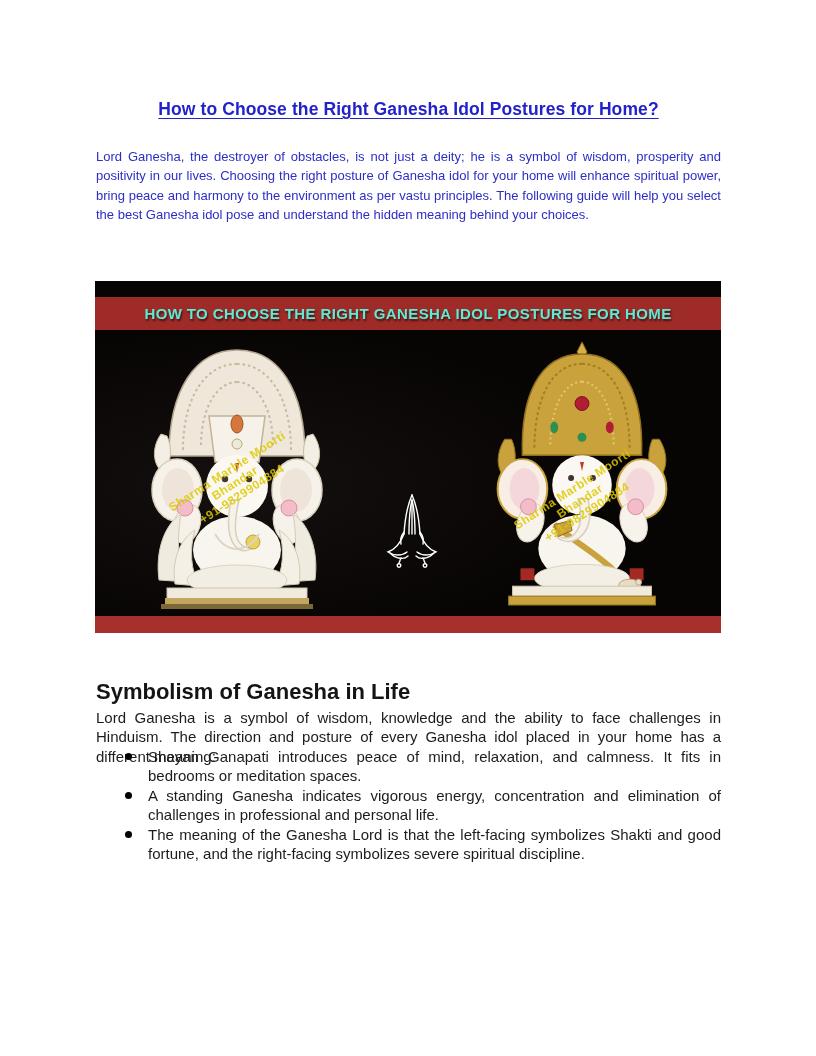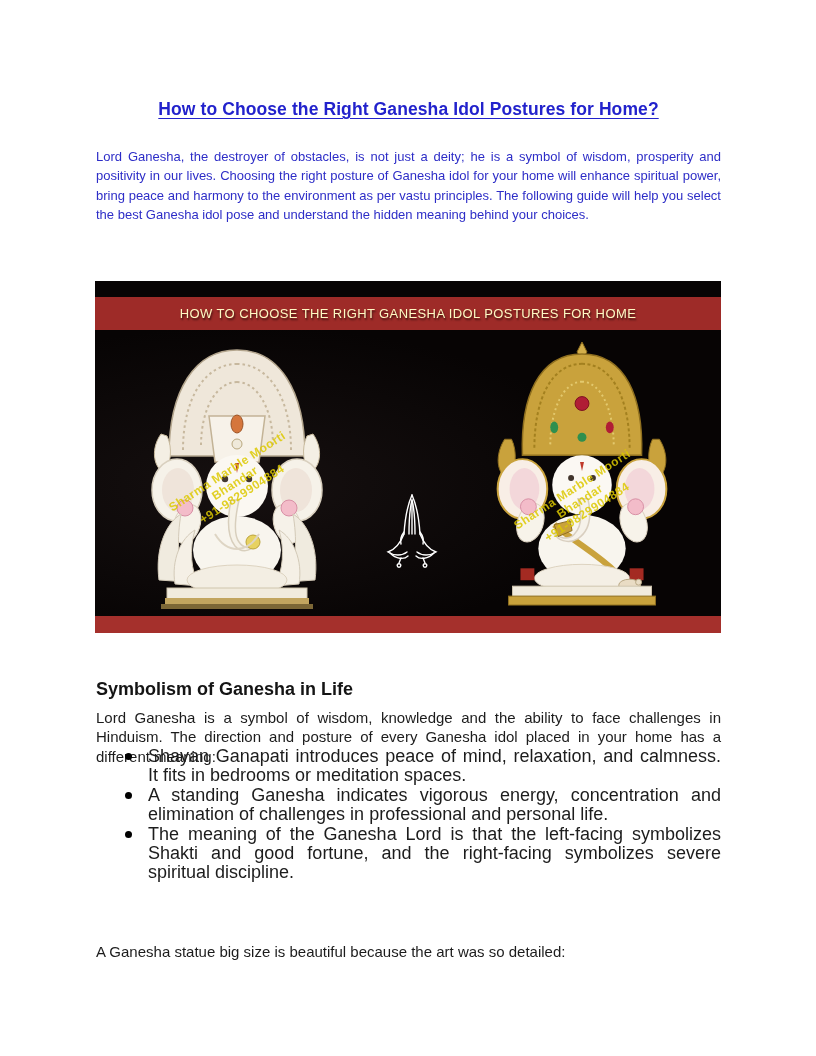--- a/index.html
+++ b/index.html
@@ -25,21 +25,21 @@
   .banner {
     position:absolute; top:281px; left:95px; width:626px; height:352px;
     background:radial-gradient(ellipse at 24% 58%, #161010 0%, #070404 55%);
     overflow:hidden;
   }
   .banner-bar {
     position:absolute; top:16px; left:0; right:0; height:33px;
     display:flex; align-items:center; justify-content:center;
   }
   .banner-bar-text {
-    color:#fef9c3; font-weight:normal; font-size:13px; letter-spacing:0.4px;
+    color:#5eead4; font-weight:bold; font-size:15px; letter-spacing:0.4px;
     text-shadow:1px 2px 2px rgba(0,0,0,0.6);
     white-space:nowrap;
   }
   .banner-bottom {
     position:absolute; bottom:0; left:0; right:0; height:17px;
   }
   .idol { position:absolute; }
   .idol-left  { left:52px;  top:57px; width:180px; height:272px; }
   .idol-right { left:397px; top:59px; width:180px; height:270px; }
   .namaste { position:absolute; left:290px; top:211px; width:54px; height:78px; }
@@ -47,35 +47,35 @@
     position:absolute; width:180px; text-align:center;
     font-size:12px; font-weight:bold; line-height:13.5px;
     opacity:0.85; transform:rotate(-33deg);
     pointer-events:none; letter-spacing:0.5px;
   }
   .watermark-left  { left:50px;  top:182px; }
   .watermark-right { left:395px; top:200px; }
   
   .sect-heading {
     position:absolute; left:96px; width:625px;
-    font-size:18px; font-weight:bold; color:#141414;
+    font-size:22px; font-weight:bold; color:#141414;
   }
   .sect-body {
     position:absolute; left:96px; width:625px;
     font-size:15px; line-height:19.4px; color:#1c1c1c;
     text-align:justify;
   }
   .h-symbolism { top:679px; }
   .p-symbolism { top:708px; }
   .h-artistry  { top:908px; }
   .p-artistry  { top:942px; }
   .bullets {
     position:absolute; top:747px; left:96px; width:625px;
     list-style:none; padding-left:52px;
-    font-size:18px; line-height:19.4px; color:#1c1c1c;
+    font-size:15px; line-height:19.4px; color:#1c1c1c;
   }
   .bullets li { position:relative; text-align:justify; }
   .bullets li::before {
     content:""; position:absolute; left:-23px; top:6px;
     width:7px; height:7px; border-radius:50%; background:#000;
   }
 </style>
 </head>
 <body>
 
@@ -200,15 +200,14 @@
 
   <h2 class="sect-heading h-symbolism">Symbolism of Ganesha in Life</h2>
   <p class="sect-body p-symbolism">Lord Ganesha is a symbol of wisdom, knowledge and the ability to face challenges in Hinduism. The direction and posture of every Ganesha idol placed in your home has a different meaning:</p>
 
   <ul class="bullets">
     <li>Shayan Ganapati introduces peace of mind, relaxation, and calmness. It fits in bedrooms or meditation spaces.</li>
     <li>A standing Ganesha indicates vigorous energy, concentration and elimination of challenges in  professional and personal life.</li>
     <li>The meaning of the Ganesha Lord is that the left-facing symbolizes Shakti and good fortune, and the right-facing symbolizes severe spiritual discipline.</li>
   </ul>
 
-  <p class="sect-body p-artistry">A Ganesha statue big size is beautiful because the art was so detailed:</p>
 
 </div>
 
 </body></html>

